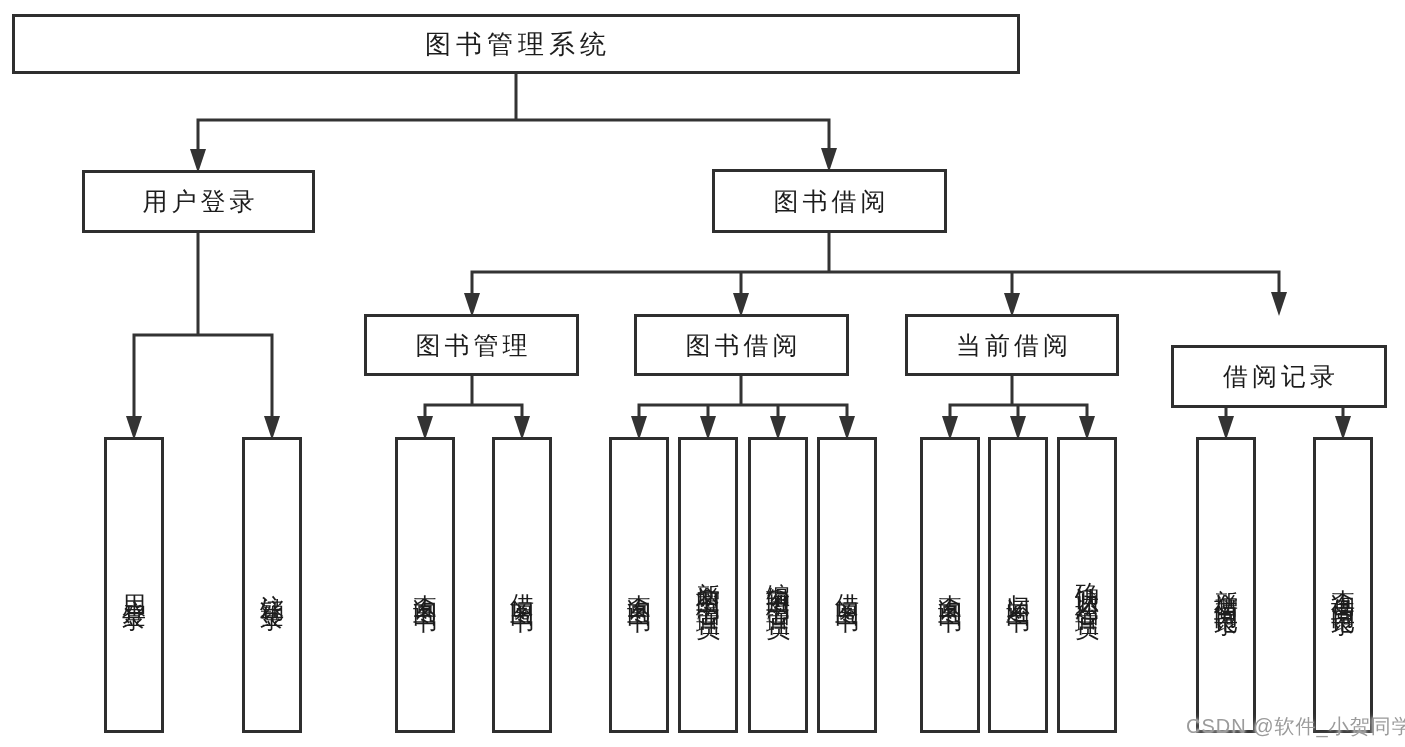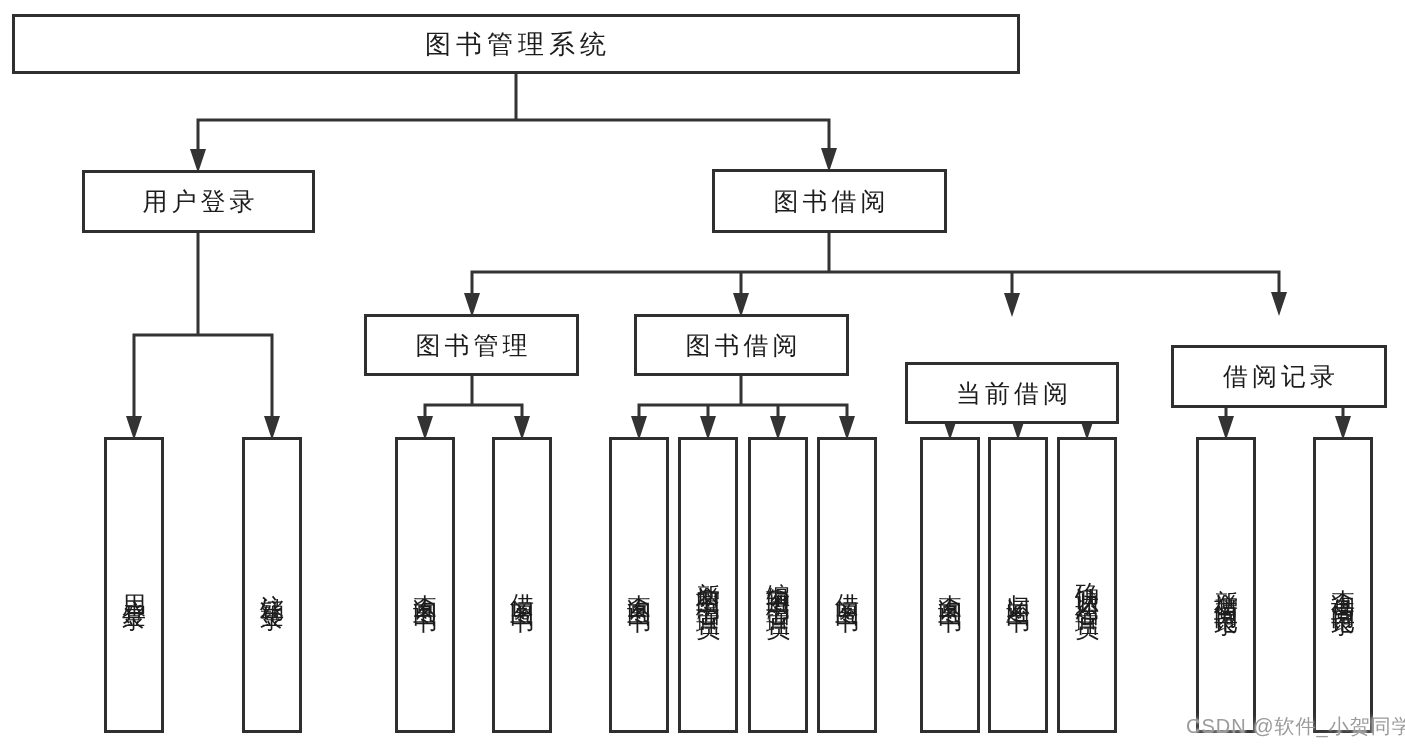--- a/index.html
+++ b/index.html
@@ -136,21 +136,21 @@
   <div class="box" style="left:712px; top:169px; width:235px; height:64px;">
     <span class="h-label">图书借阅</span>
   </div>
 
   <div class="box" style="left:364px; top:314px; width:215px; height:62px;">
     <span class="h-label">图书管理</span>
   </div>
   <div class="box" style="left:634px; top:314px; width:215px; height:62px;">
     <span class="h-label">图书借阅</span>
   </div>
-  <div class="box" style="left:905px; top:314px; width:214px; height:62px;margin-top:48px;">
+  <div class="box" style="left:905px; top:314px; width:214px; height:62px;">
     <span class="h-label">当前借阅</span>
   </div>
   <div class="box" style="left:1171px; top:313px; width:216px; height:63px;margin-top:32px;">
     <span class="h-label">借阅记录</span>
   </div>
 
   <div class="box leaf" style="left:104px;">
     <span class="v-label">用户登录</span>
   </div>
   <div class="box leaf" style="left:242px;">

